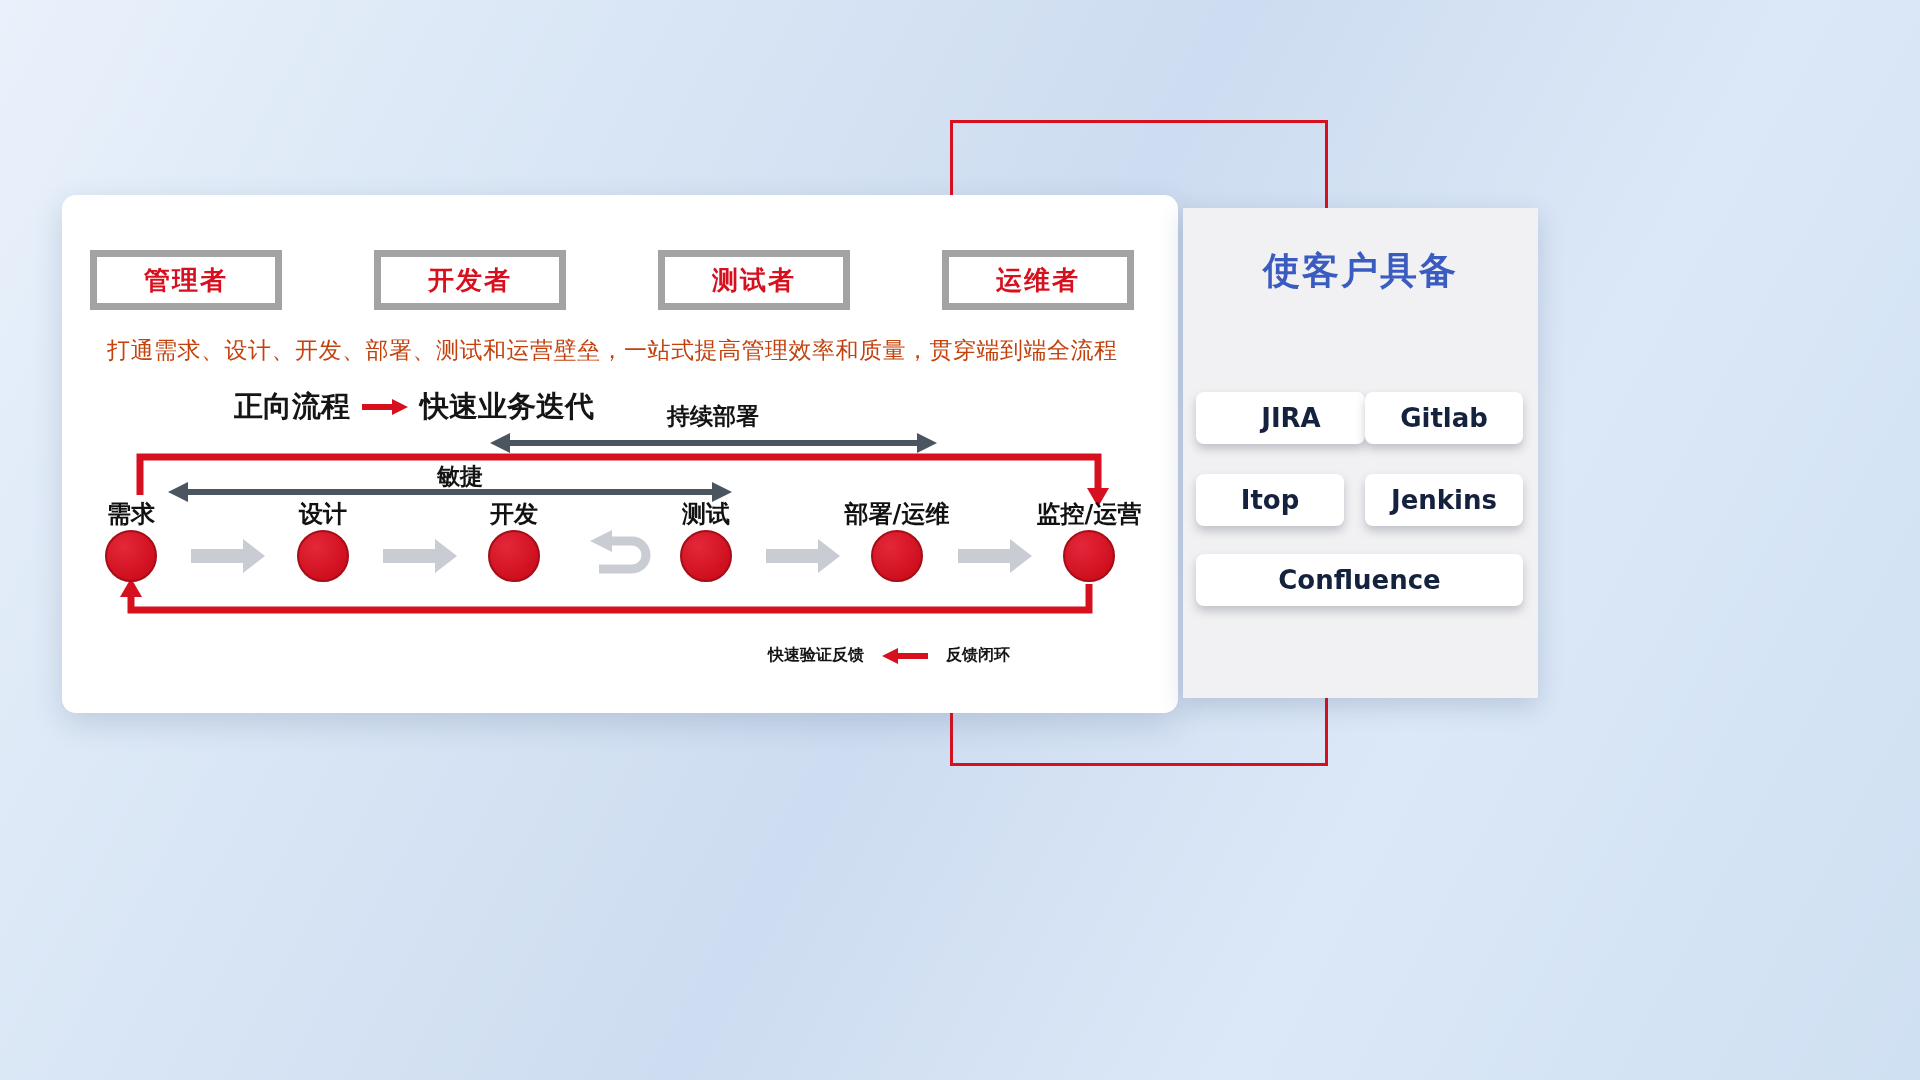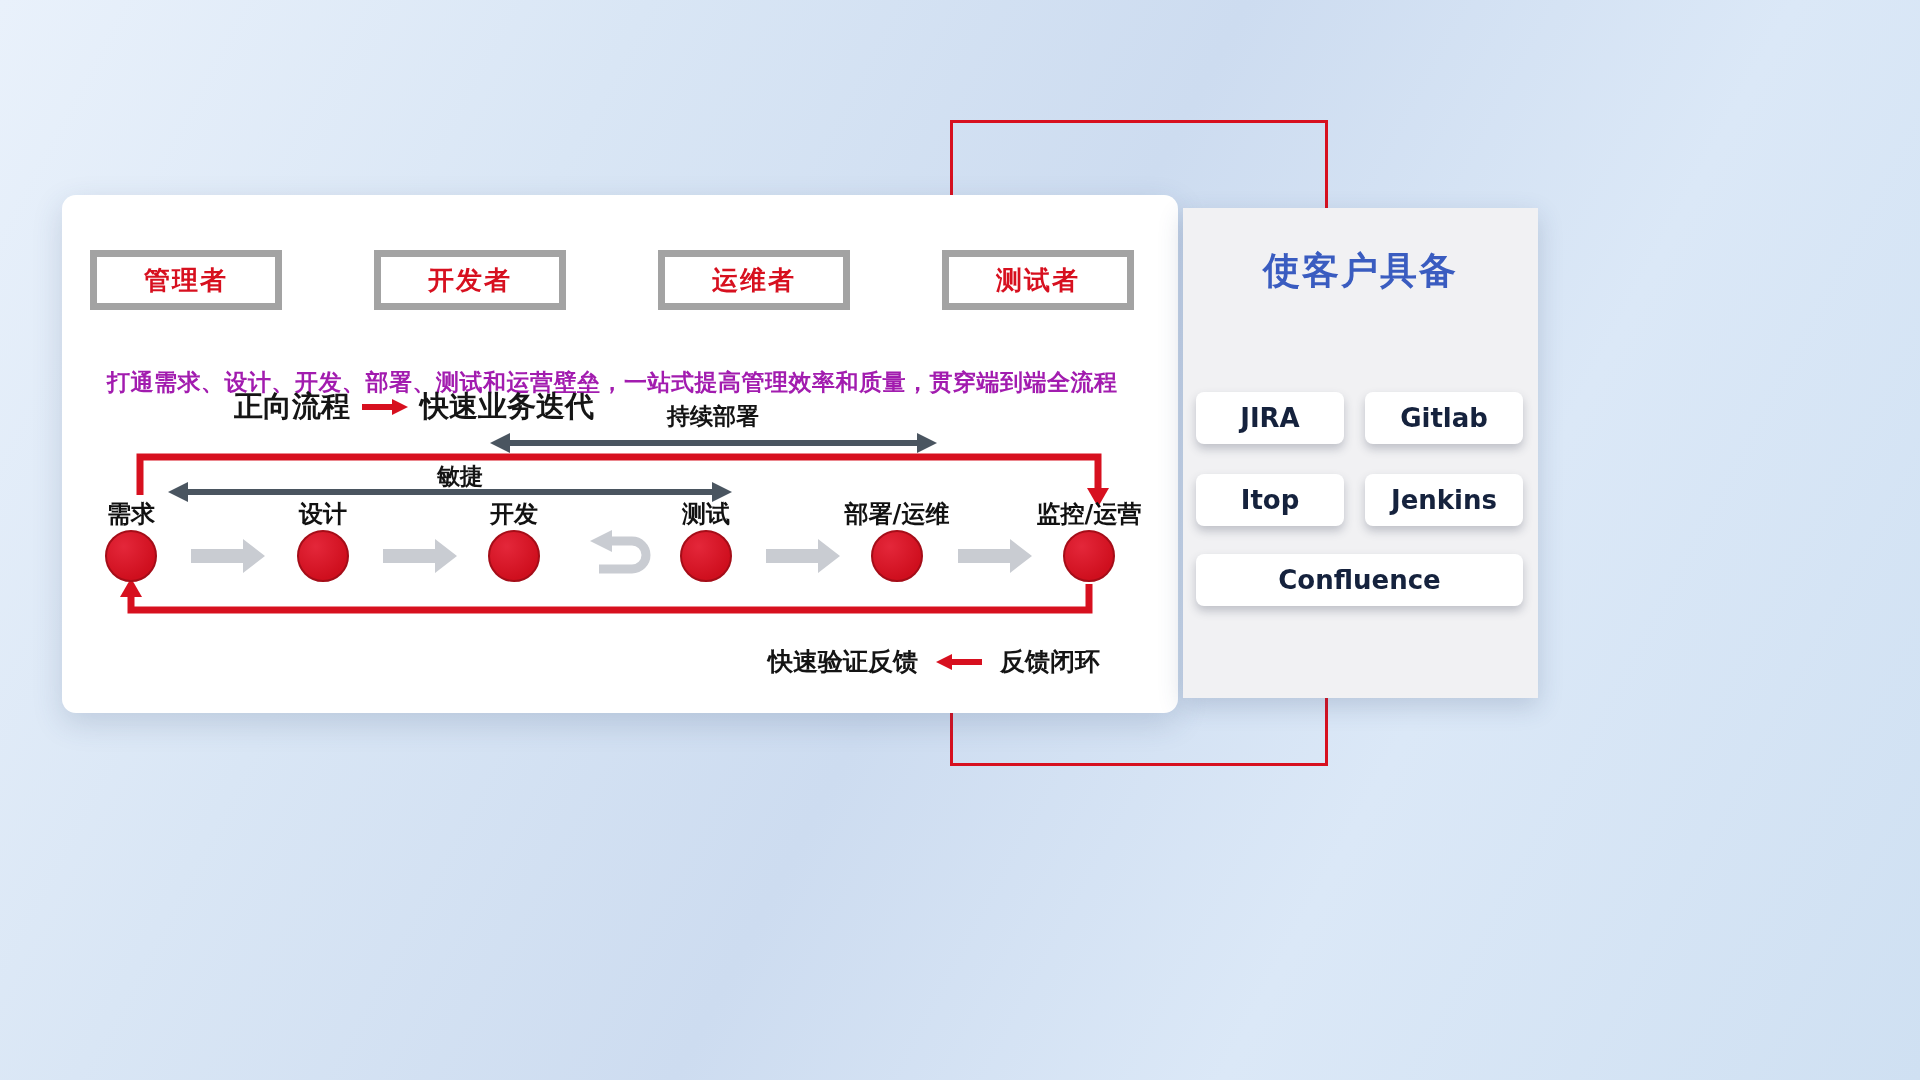--- a/index.html
+++ b/index.html
@@ -28,21 +28,21 @@
     display:flex;justify-content:space-between;
   }
   .role{
     width:192px;height:60px;box-sizing:border-box;
     border:7px solid #a3a3a3;background:#fff;
     display:flex;align-items:center;justify-content:center;
     color:#d7101f;font-weight:bold;font-size:26px;letter-spacing:2px;
   }
   .desc{
     position:absolute;left:45px;top:140px;width:1055px;
-    font-size:23px;font-weight:bold;color:#a21caf;letter-spacing:.5px;margin-top:32px;
+    font-size:23px;font-weight:normal;color:#c2410c;letter-spacing:.5px;
   }
   .legend-fwd{
     position:absolute;left:172px;top:192px;
     display:flex;align-items:center;gap:12px;
     font-size:29px;font-weight:bold;color:#151515;
   }
   .cd-label{
     position:absolute;left:591px;top:206px;width:120px;text-align:center;
     font-size:23px;font-weight:bold;color:#141414;
   }
@@ -60,57 +60,57 @@
   .node{
     position:absolute;top:335px;width:52px;height:52px;border-radius:50%;
     background:radial-gradient(circle at 35% 30%, #e4273a, #cf0f1e 72%);
     border:2px solid #a50d18;box-sizing:border-box;
   }
   .node0{left:43px}.node1{left:235px}.node2{left:426px}
   .node3{left:618px}.node4{left:809px}.node5{left:1001px}
   .legend-fb{
     position:absolute;left:706px;top:450px;
     display:flex;align-items:center;gap:18px;
-    font-size:25px;font-weight:bold;color:#141414;
+    font-size:16px;font-weight:bold;color:#141414;
   }
   
   .panel{
     position:absolute;left:1183px;top:208px;width:355px;height:490px;
     background:#f1f1f3;box-shadow:0 8px 24px rgba(50,70,110,.20);
     z-index:3;
   }
   .pt{position:absolute;width:100%;text-align:center;font-weight:bold;color:#3a5cc0;}
   .pt1{top:38px;font-size:37px;letter-spacing:2px;}
   .pt2{top:112px;font-size:36px;letter-spacing:1px;}
   .tool{
     position:absolute;height:52px;background:#fff;border-radius:8px;
     box-shadow:0 5px 10px rgba(60,70,90,.28);
     display:flex;align-items:center;justify-content:center;
     font-weight:bold;font-size:26px;color:#15223d;
   }
-  .tool-jira{left:13px;top:184px;width:148px;}
+  .tool-jira{left:13px;top:184px;width:148px;padding-left:21px;}
   .tool-gitlab{left:182px;top:184px;width:158px;}
   .tool-itop{left:13px;top:266px;width:148px;}
   .tool-jenkins{left:182px;top:266px;width:158px;}
   .tool-confluence{left:13px;top:346px;width:327px;}
 </style>
 </head>
 <body>
 
 <div class="stage">
 
   <div class="red-frame"></div>
 
   <div class="card">
 
     <div class="roles">
       <div class="role">管理者</div>
       <div class="role">开发者</div>
+      <div class="role">测试者</div>
       <div class="role">运维者</div>
-      <div class="role">测试者</div>
     </div>
 
     <div class="desc">打通需求、设计、开发、部署、测试和运营壁垒，一站式提高管理效率和质量，贯穿端到端全流程</div>
 
     <div class="legend-fwd">
       <span>正向流程</span>
       <svg width="46" height="16" viewBox="0 0 46 16">
         <polygon points="0,5 30,5 30,0 46,8 30,16 30,11 0,11" fill="#d7101f"></polygon>
       </svg>
       <span>快速业务迭代</span>

